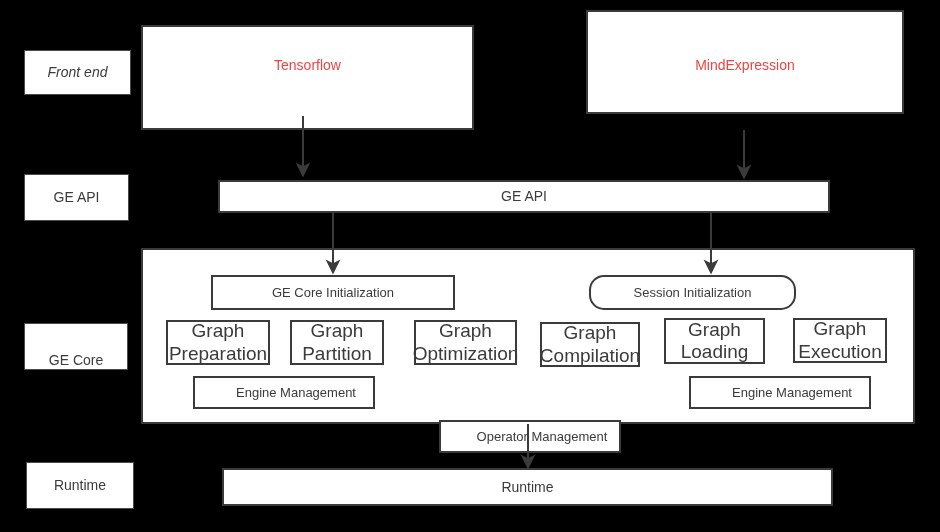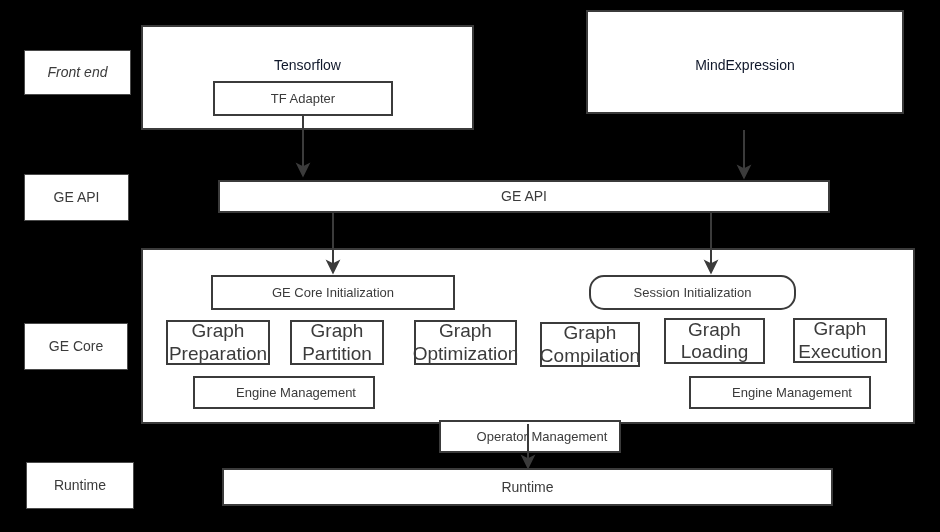--- a/index.html
+++ b/index.html
@@ -40,21 +40,21 @@
     align-items: flex-start;
     justify-content: center;
     padding-top: 0;
   }
   .frame > .frame-title {
     position: absolute;
     left: 0;
     right: 0;
     text-align: center;
     font-size: 14px;
-    color: #0f172a;
+    color: #ef4444;
   }
   .bar {
     font-size: 14px;
   }
   .sub {
     font-size: 13px;
   }
   .chip {
     font-size: 19px;
   }
@@ -78,35 +78,32 @@
 <div id="canvas">
 
   <div class="box layer-label" style="left:24px; top:50px; width:107px; height:45px;font-style:italic;">
     <span>Front end</span>
   </div>
 
   <div class="box layer-label" style="left:24px; top:174px; width:105px; height:47px;">
     <span>GE API</span>
   </div>
 
-  <div class="box layer-label" style="left:24px; top:323px; width:104px; height:47px;">
+  <div class="box layer-label" style="left:24px; top:323px; width:104px; height:47px;align-items:flex-end;">
     <span>GE Core</span>
   </div>
 
   <div class="box layer-label" style="left:26px; top:462px; width:108px; height:47px;">
     <span>Runtime</span>
   </div>
 
   <div class="box frame" style="left:141px; top:25px; width:333px; height:105px;">
     <span class="frame-title" style="top:30px;">Tensorflow</span>
   </div>
 
-  <div class="box sub" style="left:213px; top:81px; width:180px; height:35px;">
-    <span>TF Adapter</span>
-  </div>
 
   <div class="box frame" style="left:586px; top:10px; width:318px; height:104px;">
     <span class="frame-title" style="top:45px;">MindExpression</span>
   </div>
 
   <div class="box bar" style="left:218px; top:180px; width:612px; height:33px;">
     <span>GE API</span>
   </div>
 
   <div class="box" style="left:141px; top:248px; width:774px; height:176px; display:block;"></div>

